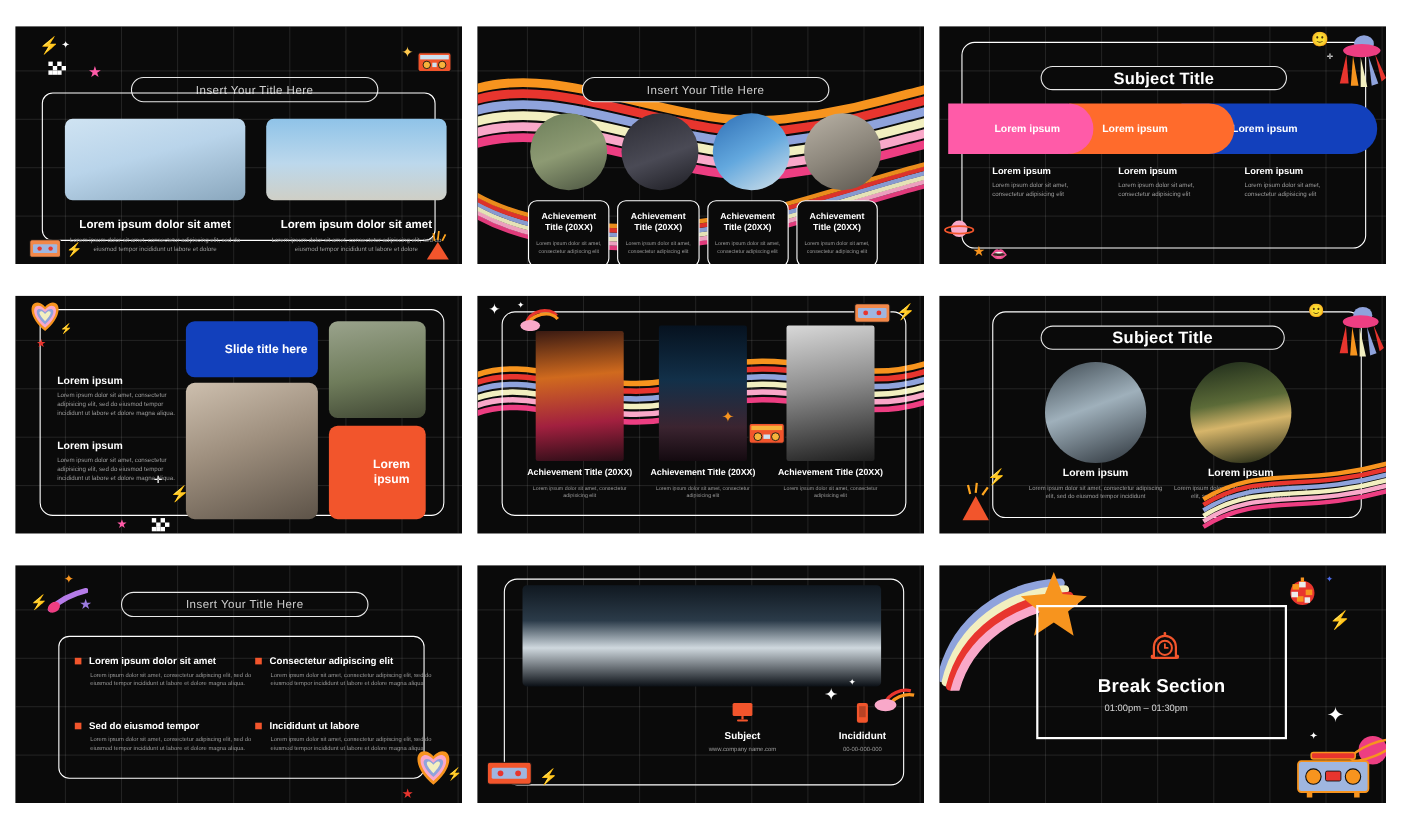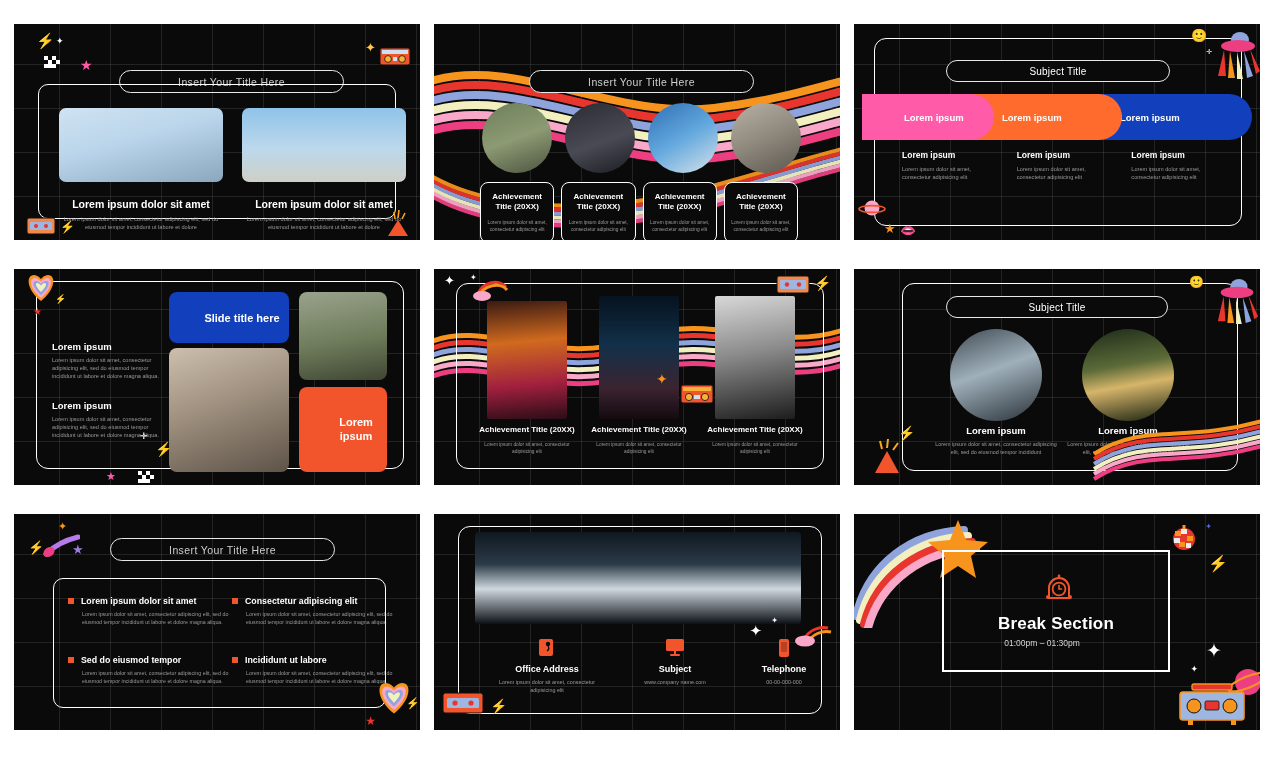--- a/index.html
+++ b/index.html
@@ -14,21 +14,21 @@
   .grid{position:absolute;inset:0;
     background-image:
       linear-gradient(to right, rgba(255,255,255,.10) 1px, transparent 1px),
       linear-gradient(to bottom, rgba(255,255,255,.10) 1px, transparent 1px);
     background-size:51px 44px;background-position:-6px -4px;pointer-events:none;}
   .frame{position:absolute;border:1.4px solid #ffffff;border-radius:12px;}
   
   .pill-title{position:absolute;border:1.4px solid #e8e8e8;border-radius:999px;
     display:flex;align-items:center;justify-content:center;color:#cfcfcf;
     font-size:10.5px;letter-spacing:.4px;}
-  .pill-title.bold{color:#fff;font-weight:normal;font-size:10px;letter-spacing:.2px;}
+  .pill-title.bold{color:#fff;font-weight:bold;font-size:15px;letter-spacing:.2px;}
   .ph{background:#2a3440;border-radius:7px;overflow:hidden;position:relative;}
   .h1{color:#fff;font-weight:bold;}
   .body{color:#9a9a9a;line-height:1.45;}
   .cap{color:#fff;font-weight:bold;}
   
   .dec{position:absolute;pointer-events:none;}
   .star4{color:#fff;}
   .bolt{color:#FFA51F;}
   
   .s1-card{position:absolute;left:24px;top:60px;width:358px;height:135px;border:1.3px solid #fff;border-radius:10px;}
@@ -405,44 +405,35 @@
     </svg>
     <div class="dec bolt" style="right:0px;bottom:20px;font-size:11px;">⚡</div>
     <div class="dec" style="right:44px;bottom:2px;font-size:12px;color:#E8352E;">★</div>
   </div>
 
   <div class="slide">
     <div class="grid"></div>
     <div class="frame" style="left:24px;top:12px;right:18px;bottom:16px;"></div>
     <div class="ph img-aud" style="position:absolute;left:41px;top:18px;width:326px;height:92px;border-radius:4px;"></div>
 
-    <div style="position:absolute;left:58px;top:124px;width:110px;text-align:center;">
-      <svg width="20" height="20" viewBox="0 0 20 20" style="display:block;margin:0 auto 6px;">
-        <rect x="2" y="1" width="14" height="17" rx="2" fill="#F2552C"></rect>
-        <circle cx="11" cy="6" r="2.2" fill="#0a0a0a"></circle>
-        <path d="M11 8 Q 13 11, 10 13" stroke="#0a0a0a" stroke-width="1.3" fill="none"></path>
-      </svg>
-      <div class="cap" style="font-size:9px;">Office Address</div>
-      <div class="body" style="font-size:5.4px;margin-top:5px;">Lorem ipsum dolor sit amet, consectetur adipisicing elit</div>
-    </div>
     <div style="position:absolute;left:186px;top:124px;width:110px;text-align:center;">
       <svg width="22" height="20" viewBox="0 0 22 20" style="display:block;margin:0 auto 6px;">
         <rect x="2" y="1" width="18" height="12" rx="1.5" fill="#F2552C"></rect>
         <rect x="10" y="13" width="2" height="3" fill="#F2552C"></rect>
         <rect x="6" y="16" width="10" height="2" rx="1" fill="#F2552C"></rect>
       </svg>
       <div class="cap" style="font-size:9px;">Subject</div>
       <div class="body" style="font-size:5.4px;margin-top:5px;">www.company name.com</div>
     </div>
     <div style="position:absolute;left:300px;top:124px;width:100px;text-align:center;">
       <svg width="14" height="20" viewBox="0 0 14 20" style="display:block;margin:0 auto 6px;">
         <rect x="2" y="1" width="10" height="18" rx="2" fill="#F2552C"></rect>
         <rect x="4" y="4" width="6" height="10" fill="#0a0a0a" opacity=".25"></rect>
       </svg>
-      <div class="cap" style="font-size:9px;">Telephone</div>
+      <div class="cap" style="font-size:9px;">Incididunt</div>
       <div class="body" style="font-size:5.4px;margin-top:5px;">00-00-000-000</div>
     </div>
 
     <svg class="dec" style="left:8px;bottom:16px;" width="42" height="22" viewBox="0 0 42 22">
       <rect x="1" y="1" width="40" height="20" rx="2.5" fill="#F2552C" stroke="#111" stroke-width="1"></rect>
       <rect x="5" y="6" width="32" height="10" rx="1.5" fill="#9fb6e0"></rect>
       <circle cx="13" cy="11" r="2.6" fill="#E8352E"></circle>
         <circle cx="29" cy="11" r="2.6" fill="#E8352E"></circle>
     </svg>
     <div class="dec bolt" style="left:56px;bottom:16px;font-size:14px;">⚡</div>

